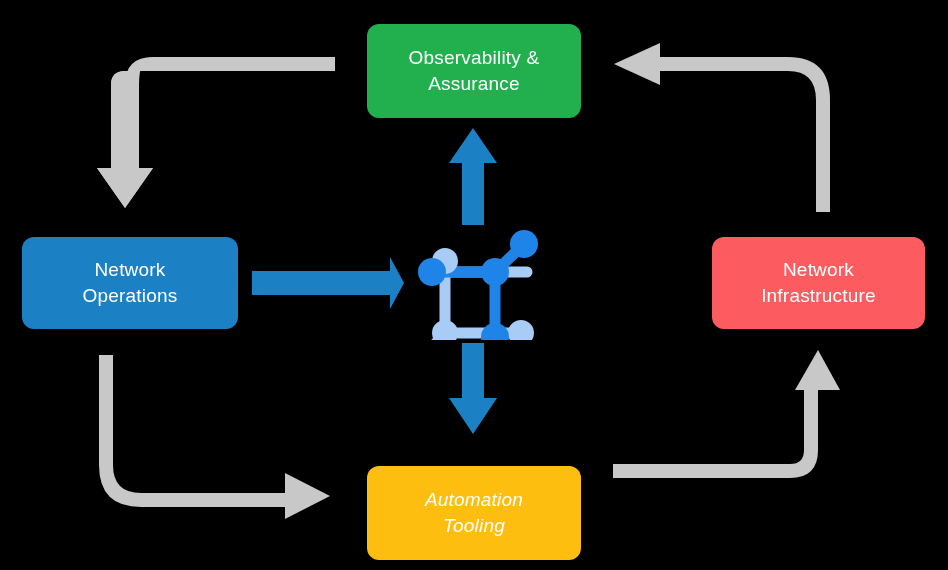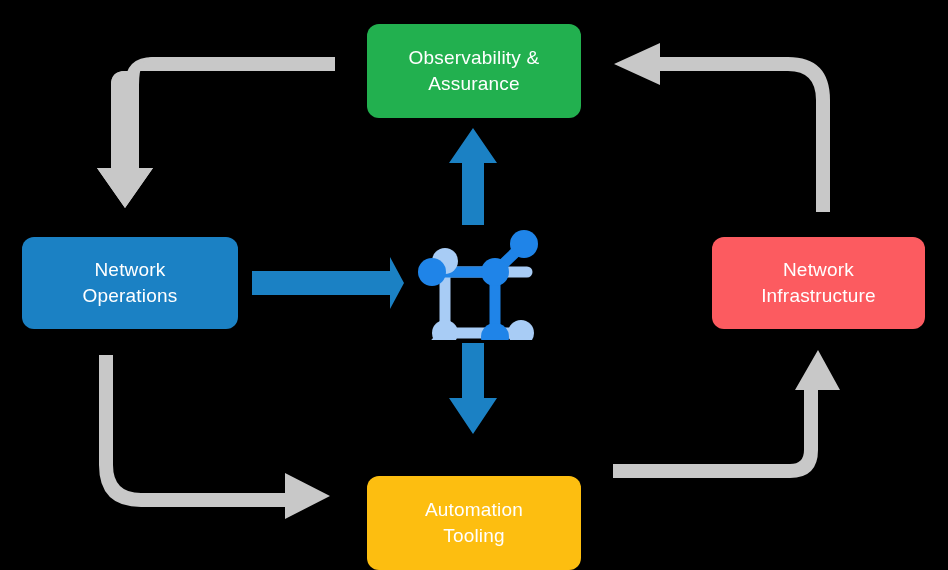--- a/index.html
+++ b/index.html
@@ -28,21 +28,21 @@
     font-weight: 400;
     letter-spacing: 0.2px;
     box-sizing: border-box;
     padding: 4px 10px;
   }
   .node-label { white-space: pre-line; }
 
   #box-observability { left: 367px; top: 24px;  width: 214px; height: 94px; }
   #box-network-ops   { left: 22px;  top: 237px; width: 216px; height: 92px; }
   #box-network-infra { left: 712px; top: 237px; width: 213px; height: 92px; }
-  #box-automation    { left: 367px; top: 476px; width: 214px; height: 94px; }
+  #box-automation    { left: 367px; top: 466px; width: 214px; height: 94px; font-style: italic; }
 
   .svg-layer {
     position: absolute;
     left: 0; top: 0;
     width: 948px;
     height: 570px;
     pointer-events: none;
   }
   .hub {
     position: absolute;

